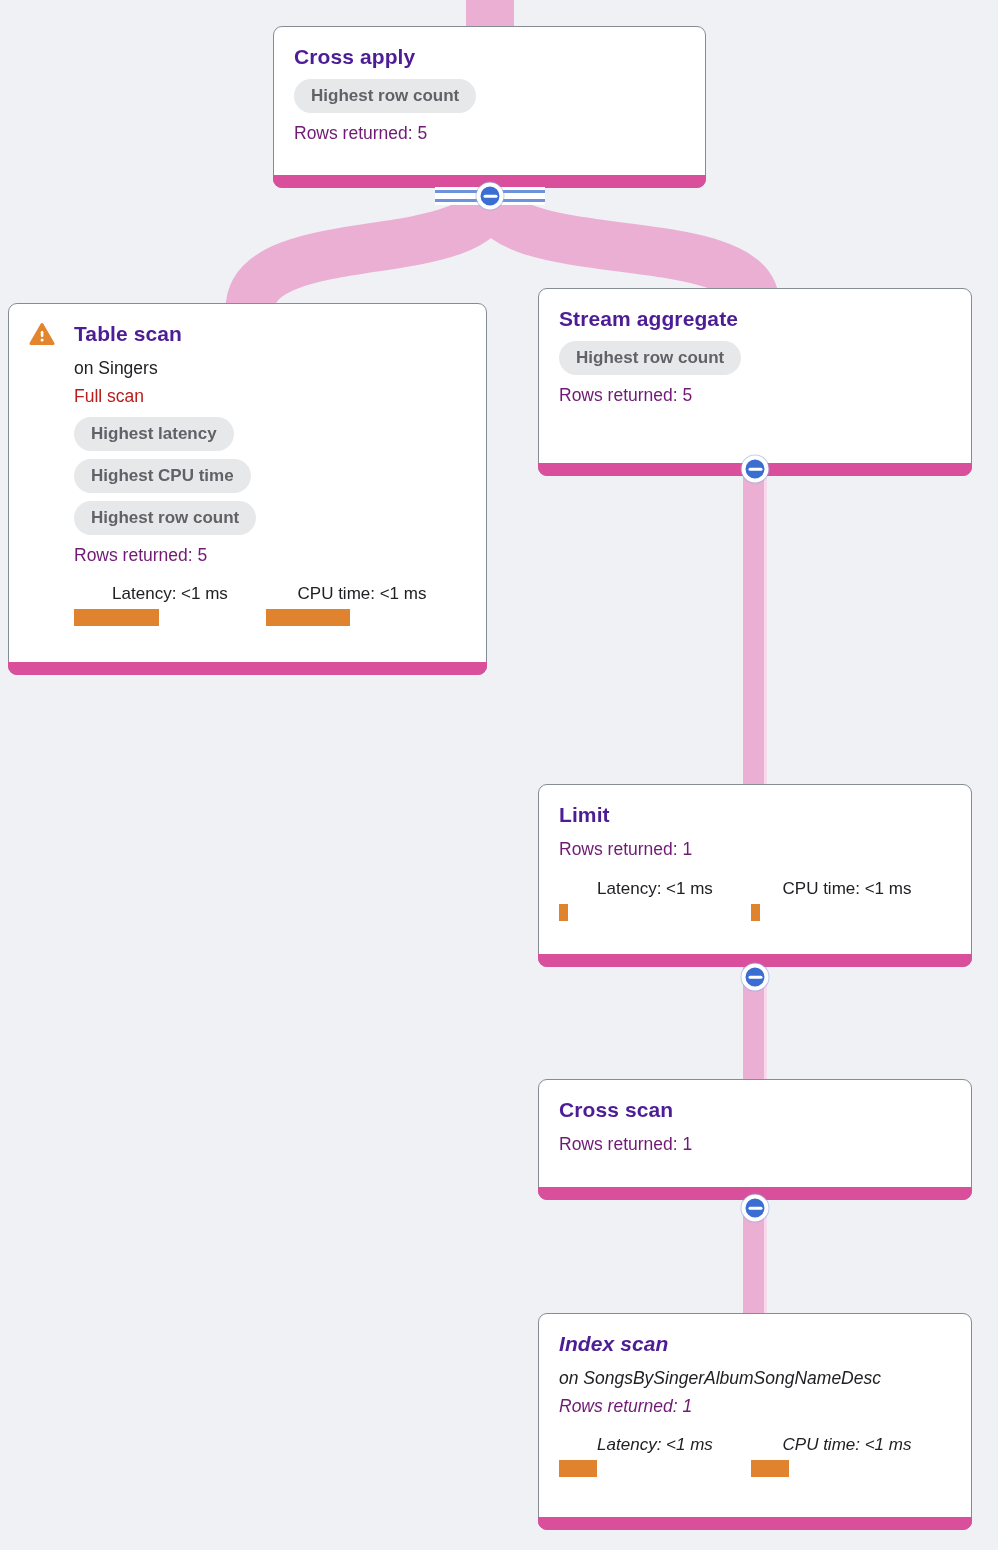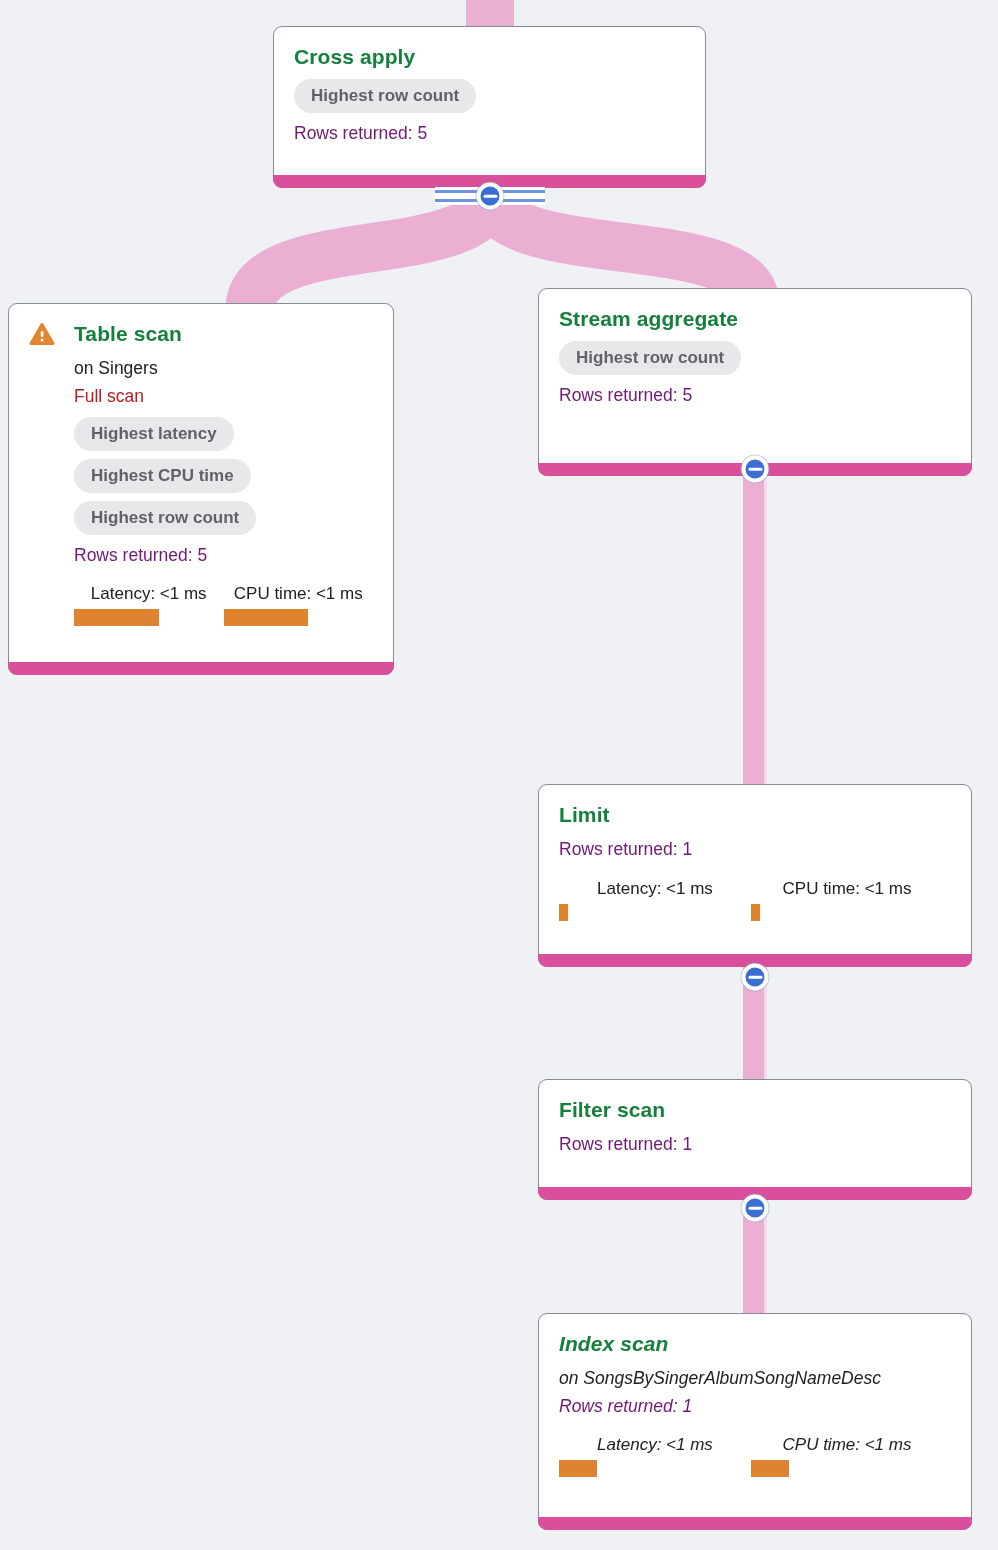--- a/index.html
+++ b/index.html
@@ -32,21 +32,21 @@
   .accent-bar {
     position: absolute;
     left: -1px; right: -1px; bottom: -1px;
     height: 13px;
     background: #d94f9b;
     border-radius: 0 0 9px 9px;
   }
   .node-title {
     font-size: 21px;
     font-weight: 600;
-    color: #15803d;
+    color: #4c1d95;
     letter-spacing: 0.1px;
     margin: 0 0 9px 0;
     line-height: 1.25;
   }
   .node-sub {
     font-size: 17.5px;
     color: #202124;
     line-height: 1.45;
     margin: 0 0 2px 0;
   }
@@ -156,21 +156,21 @@
 
   <div class="node-card" style="left:273px; top:26px; width:433px; height:162px;">
     <div class="node-title">Cross apply</div>
     <div class="badge-row">
       <span class="badge">Highest row count</span>
     </div>
     <div class="rows-returned">Rows returned: 5</div>
     <div class="accent-bar"></div>
   </div>
 
-  <div class="node-card" style="left:8px; top:303px; width:386px; height:372px;">
+  <div class="node-card" style="left:8px; top:303px; width:479px; height:372px;">
     <div class="card-header">
       <svg class="warning-icon" viewBox="0 0 26 24">
         <path d="M13 2.5 L24 21.5 H2 Z" fill="#e2852e" stroke="#e2852e" stroke-width="3" stroke-linejoin="round"></path>
         <rect x="11.8" y="9" width="2.6" height="6" rx="1.2" fill="#ffffff"></rect>
         <circle cx="13.1" cy="18" r="1.5" fill="#ffffff"></circle>
       </svg>
       <div class="node-title">Table scan</div>
     </div>
     <div class="indented-body">
       <div class="node-sub">on Singers</div>
@@ -218,21 +218,21 @@
       </div>
       <div class="metric-col">
         <div class="metric-label">CPU time: &lt;1 ms</div>
         <div class="metric-bar" style="width: 9px;"></div>
       </div>
     </div>
     <div class="accent-bar"></div>
   </div>
 
   <div class="node-card" style="left:538px; top:1079px; width:434px; height:121px;">
-    <div class="node-title">Filter scan</div>
+    <div class="node-title">Cross scan</div>
     <div class="rows-returned">Rows returned: 1</div>
     <div class="accent-bar"></div>
   </div>
 
   <div class="node-card" style="left:538px; top:1313px; width:434px; height:217px;font-style:italic;">
     <div class="node-title">Index scan</div>
     <div class="node-sub">on SongsBySingerAlbumSongNameDesc</div>
     <div class="rows-returned">Rows returned: 1</div>
     <div class="metrics">
       <div class="metric-col">

